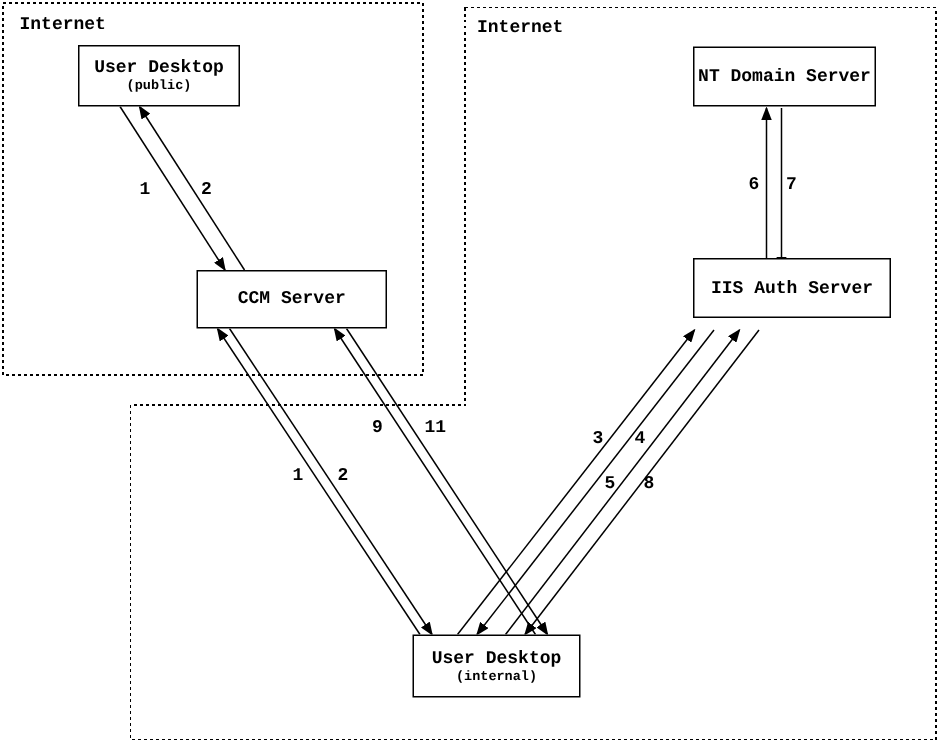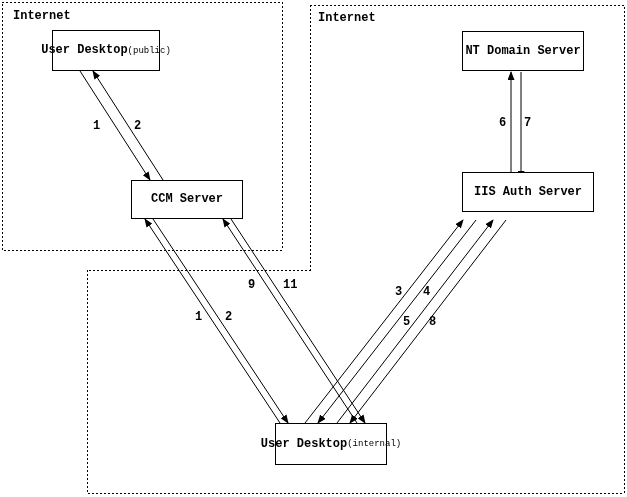--- a/index.html
+++ b/index.html
@@ -8,25 +8,25 @@
     font-family:"Liberation Mono","DejaVu Sans Mono",monospace;color:#000;
   }
   .canvas svg{position:absolute;left:0;top:0;}
   .zone-border{fill:none;stroke:#000;stroke-width:1;stroke-dasharray:2 2;shape-rendering:crispEdges;}
   .edge-line{stroke:#000;stroke-width:1;fill:none;}
   .zlabel{
     position:absolute;font-size:12px;font-weight:bold;letter-spacing:0px;white-space:nowrap;text-align:center;
   }
   .node{
     position:absolute;border:1px solid #000;background:#fff;box-sizing:border-box;
-    display:flex;flex-direction:row;align-items:center;justify-content:center;
+    display:flex;flex-direction:column;align-items:center;justify-content:center;
     z-index:2;
   }
   .nlabel{font-size:12px;font-weight:bold;line-height:13px;white-space:nowrap;}
-  .nsub{font-size:9px;font-weight:normal;line-height:10px;white-space:nowrap;}
+  .nsub{font-size:9px;font-weight:bold;line-height:10px;white-space:nowrap;}
   .elabel{
     position:absolute;font-size:12px;font-weight:bold;line-height:12px;white-space:nowrap;z-index:3;
   }
 </style>
 </head>
 <body>
 
 <div class="canvas">
 
   <svg width="627" height="497" viewBox="0 0 627 497">
@@ -54,21 +54,21 @@
   </svg>
 
   <div class="zlabel" style="left:13px;top:9px">Internet</div>
   <div class="zlabel" style="left:318px;top:11px">Internet</div>
 
   <div class="node" style="left:52px;top:30px;width:108px;height:41px">
     <div class="nlabel">User Desktop</div>
     <div class="nsub">(public)</div>
   </div>
 
-  <div class="node" style="left:131px;top:180px;width:112px;height:39px">
+  <div class="node" style="left:131px;top:180px;width:127px;height:39px">
     <div class="nlabel">CCM Server</div>
   </div>
 
   <div class="node" style="left:462px;top:31px;width:122px;height:40px">
     <div class="nlabel">NT Domain Server</div>
   </div>
 
   <div class="node" style="left:462px;top:172px;width:132px;height:40px">
     <div class="nlabel">IIS Auth Server</div>
   </div>

